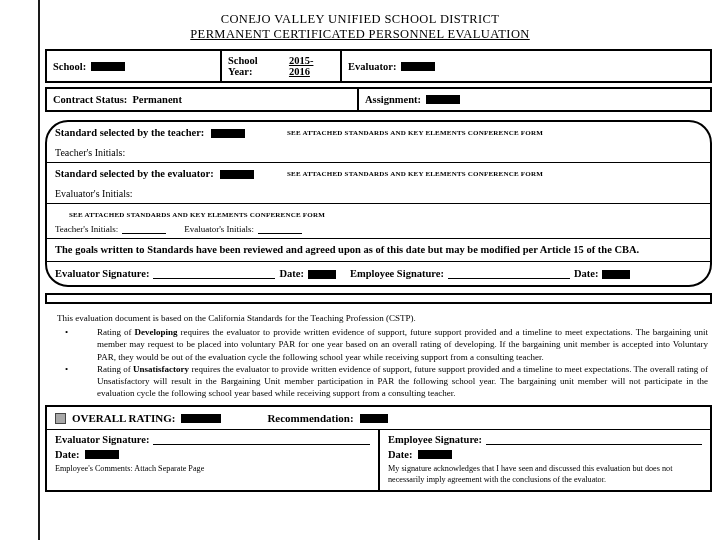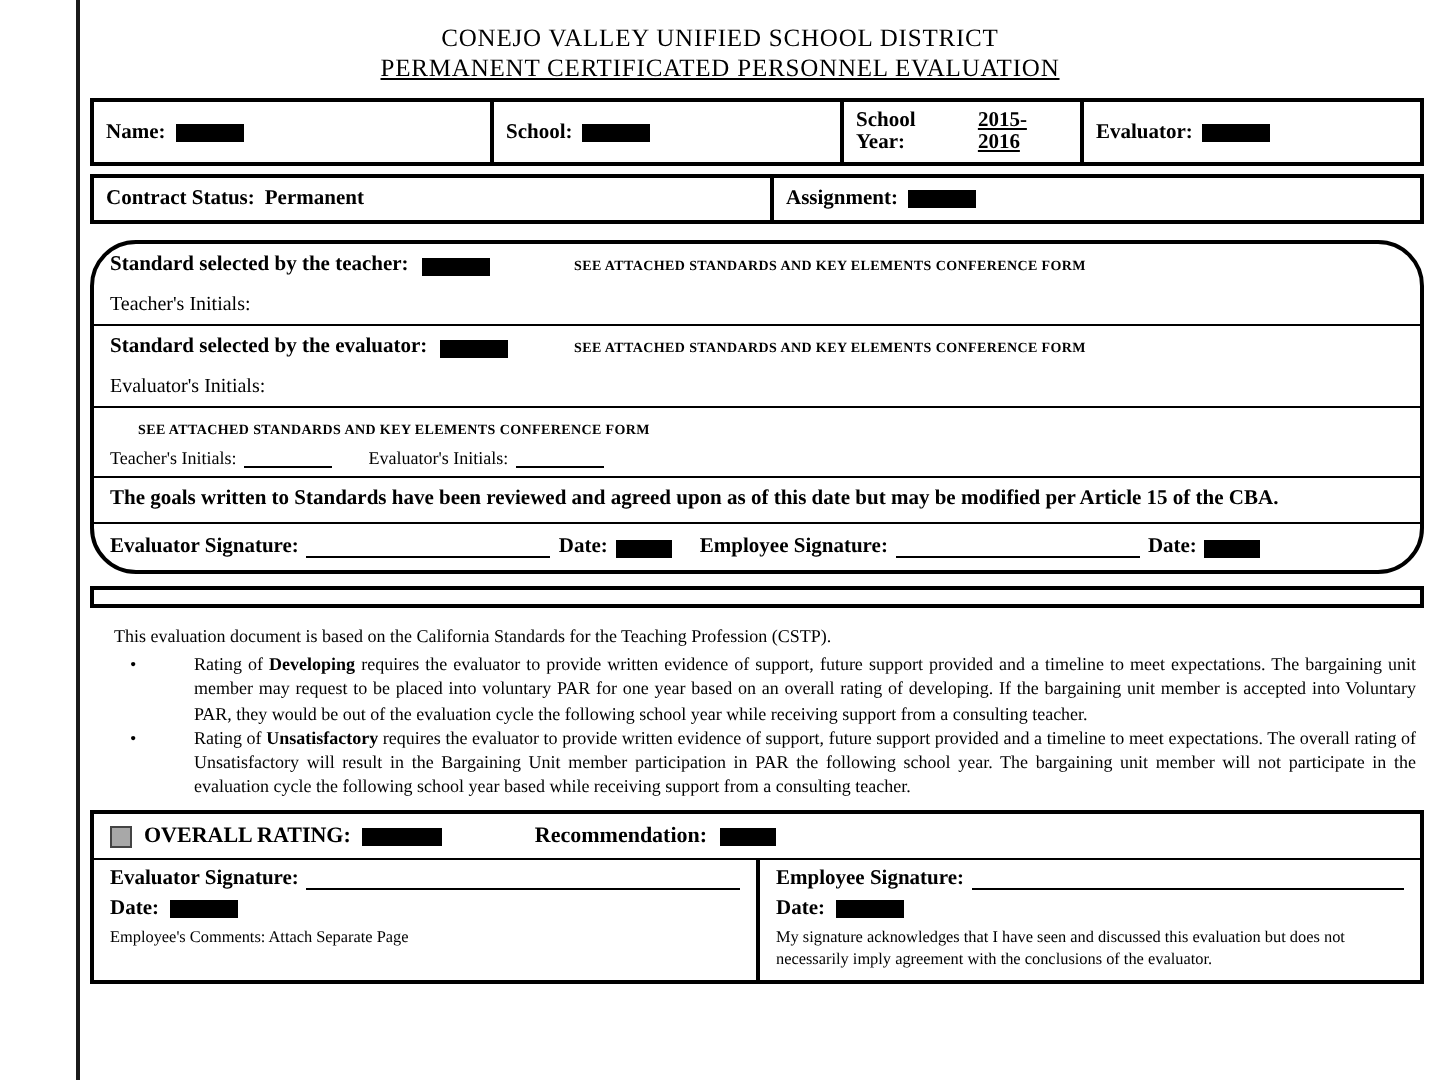--- a/index.html
+++ b/index.html
@@ -14,21 +14,21 @@
   .title1, .title2 { text-align:center; font-weight:normal; font-size:12.5px; letter-spacing:.4px; line-height:15px; }
   .title2 { text-decoration:underline; }
   .content { width:667px; margin-left:45px; margin-top:7px; }
   .box { border:2px solid #000; background:#fff; }
   .mt4{margin-top:4px;} .mt6{margin-top:6px;} .mt8{margin-top:8px;border-radius:23px;}
 
   
   .hrow { display:flex; }
   .cell { padding:4px 6px; display:flex; align-items:center; gap:5px; font-weight:bold; font-size:10.5px; border-right:2px solid #000; min-height:21px; }
   .cell:last-child { border-right:none; flex:1; }
-  .c1{width:200px;} .c2{width:175px;} .c3{width:120px;} .c5{width:340px;}
+  .c1{width:200px;} .c2{width:175px;} .c3{width:120px;} .c5{width:312px;}
   .uval { text-decoration:underline; }
 
   .redact { display:inline-block; height:9px; background:#000; vertical-align:text-bottom; flex:none; }
   .w28{width:28px;} .w34{width:34px;} .w40{width:40px;}
 
   
   .sec { padding:4px 8px; }
   .sec + .sec { border-top:1.5px solid #000; }
   .stdline { display:flex; align-items:flex-start; }
   .stdleft { width:218px; font-weight:bold; font-size:10.5px; line-height:14px; flex:none; }
@@ -72,24 +72,20 @@
 <div class="scanline"></div>
 
 <div class="page">
 
   <div class="title1">CONEJO VALLEY UNIFIED SCHOOL DISTRICT</div>
   <div class="title2">PERMANENT CERTIFICATED PERSONNEL EVALUATION</div>
 
   <div class="content">
 
     <div class="box hrow">
-      <div class="cell c1">
-        <span>Name:</span>
-        <span class="redact w34"></span>
-      </div>
       <div class="cell c2">
         <span>School:</span>
         <span class="redact w34"></span>
       </div>
       <div class="cell c3">
         <span>School Year:</span>
         <span class="uval">2015-2016</span>
       </div>
       <div class="cell">
         <span>Evaluator:</span>

